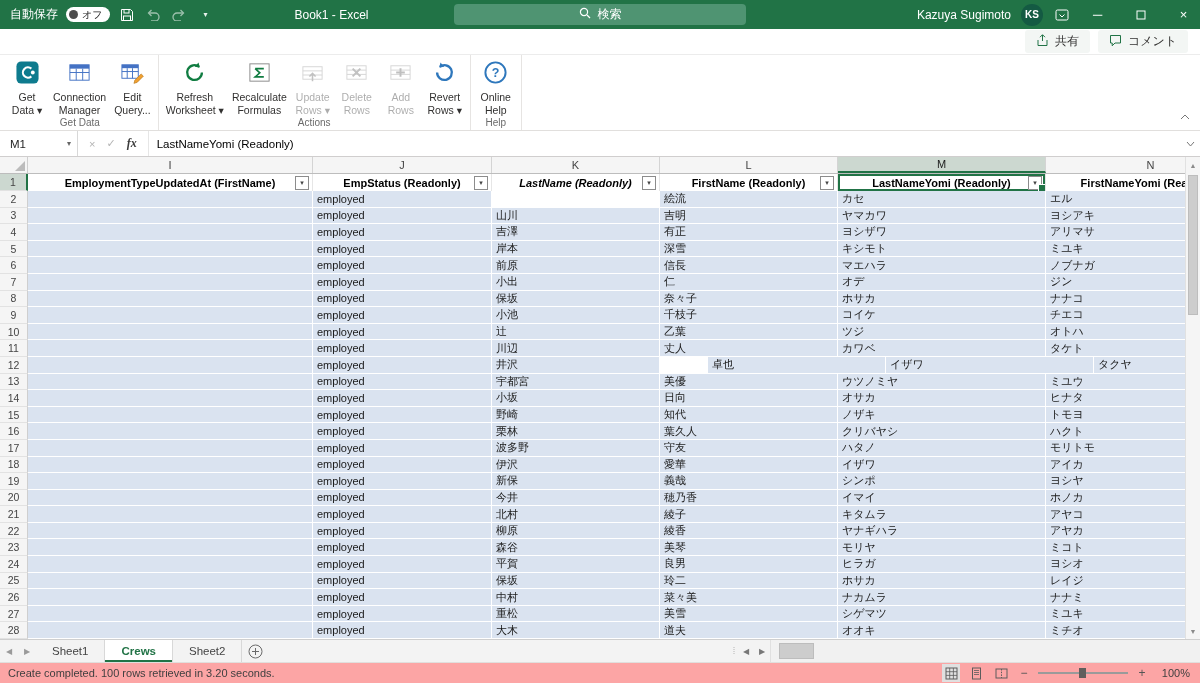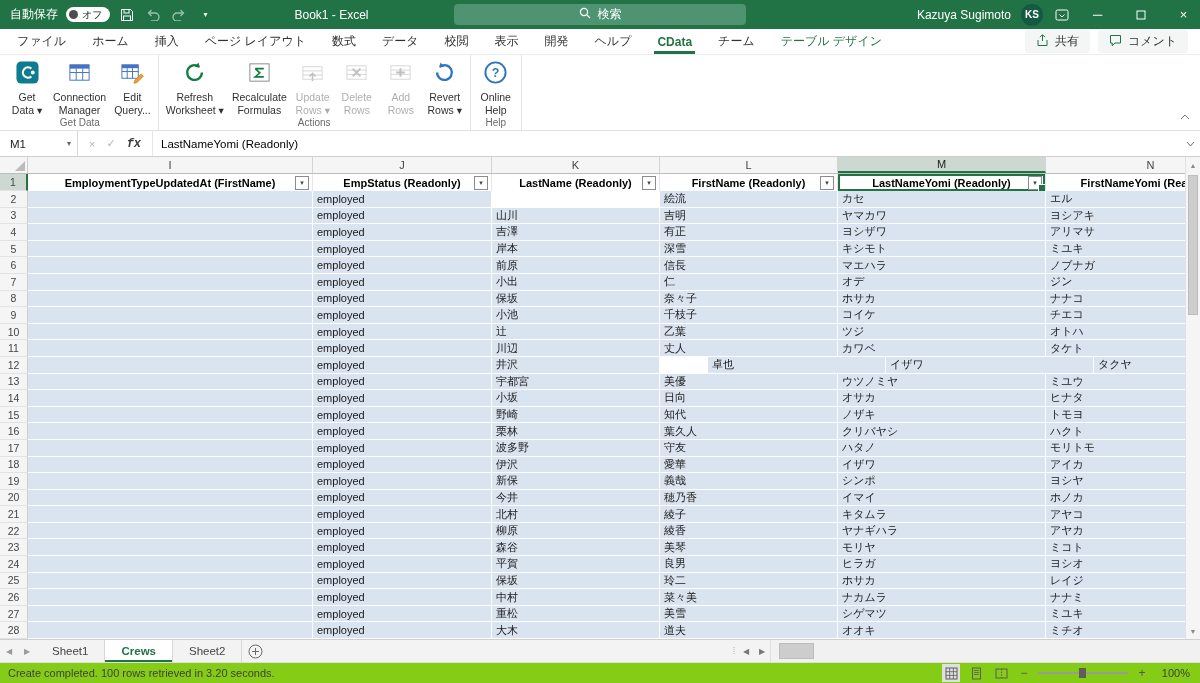--- a/index.html
+++ b/index.html
@@ -51,21 +51,21 @@
   .ribbon-collapse { position:absolute; right:10px; bottom:6px; }
 
   
   .fbar { height:26px; background:#fff; border-bottom:1px solid #d0cece; display:flex; align-items:stretch; flex:0 0 auto; }
   .namebox { width:78px; border-right:1px solid #d8d8d8; display:flex; align-items:center;
     padding-left:10px; font-size:11.5px; color:#1f1f1f; position:relative; }
   .nb-caret { position:absolute; right:6px; font-size:8px; color:#666; }
   .fb-icons { display:flex; align-items:center; gap:11px; padding:0 11px; border-right:1px solid #e6e6e6; }
   .fb-x { color:#b3b3b3; font-size:11px; }
   .fb-ck { color:#b3b3b3; font-size:11px; }
-  .fb-fx { font-family:Liberation Mono, monospace; font-style:italic; font-weight:700; font-size:12px; color:#3c3c3c; }
+  .fb-fx { font-family:Liberation Serif, serif; font-style:italic; font-weight:700; font-size:12px; color:#3c3c3c; }
   .fb-input { flex:1; display:flex; align-items:center; padding-left:8px; font-size:11.5px; color:#000; }
   .fb-expand { width:20px; display:flex; align-items:center; justify-content:center; }
 
   
   .sheet { position:relative; flex:1; background:#fff; overflow:hidden; }
   .colhdr { display:flex; height:17px; width:1185px; background:#f5f5f5; border-bottom:1px solid #bdbdbd; overflow:hidden; }
   .corner { width:28px; flex:0 0 auto; border-right:1px solid #cfcfcf; position:relative; }
   .tri { position:absolute; right:2px; bottom:2px; width:0; height:0;
     border-left:10px solid transparent; border-bottom:10px solid #bcbcbc; }
   .lcell { flex:0 0 auto; border-right:1px solid #d4d4d4; display:flex; align-items:center; justify-content:center;
@@ -103,21 +103,21 @@
     border-right:1px solid #d8d8d8; background:#f3f3f3; position:relative; }
   .stab.active { background:#fff; color:#217346; font-weight:700; box-shadow:inset 0 -2px 0 #217346; }
   .addsheet { width:26px; display:flex; align-items:center; justify-content:center; }
   .tb-spacer { flex:1; }
   .splitter { width:8px; display:flex; align-items:center; justify-content:center; color:#b0b0b0; font-size:9px; }
   .harrow { width:16px; display:flex; align-items:center; justify-content:center; font-size:8px; color:#777; }
   .htrack { width:430px; position:relative; background:#f1f1f1; border-left:1px solid #e0e0e0; }
   .hthumb { position:absolute; top:3px; left:8px; width:35px; bottom:3px; background:#cdcdcd; border:1px solid #bdbdbd; }
 
   
-  .statusbar { height:21px; background:#84cc16; border-top:1px solid #e1dfdd; display:flex; align-items:center;
+  .statusbar { height:21px; background:#fca5a5; border-top:1px solid #e1dfdd; display:flex; align-items:center;
     font-size:11px; color:#3f3f3f; padding-left:8px; flex:0 0 auto; }
   .sb-right { margin-left:auto; display:flex; align-items:center; gap:7px; padding-right:10px; }
   .viewbtn { width:18px; height:18px; display:flex; align-items:center; justify-content:center; }
   .viewbtn.on { background:#e0e0e0; }
   .zoomout,.zoomin { font-size:12px; color:#555; width:14px; text-align:center; }
   .zoomslider { width:90px; height:14px; position:relative; }
   .ztrack { position:absolute; left:0; right:0; top:6px; height:2px; background:#9a9a9a; }
   .znotch { position:absolute; left:44px; top:3px; width:1px; height:8px; background:#9a9a9a; }
   .zthumb { position:absolute; left:41px; top:2px; width:7px; height:10px; background:#605e5c; }
   .zlabel { min-width:34px; text-align:right; color:#3f3f3f; }
@@ -178,35 +178,20 @@
       <span class="tb-win">
         <svg width="10" height="10" viewBox="0 0 10 10">
             <rect x="1" y="1" width="8" height="8" fill="none" stroke="#fff"></rect>
           </svg>
       </span>
       <span class="tb-win">×</span>
     </div>
   </div>
 
   <div class="tabrow">
-    <div style="display:flex" id="ribbon-tabs">
-        <div class="rtab">ファイル</div>
-        <div class="rtab">ホーム</div>
-        <div class="rtab">挿入</div>
-        <div class="rtab">ページ レイアウト</div>
-        <div class="rtab">数式</div>
-        <div class="rtab">データ</div>
-        <div class="rtab">校閲</div>
-        <div class="rtab">表示</div>
-        <div class="rtab">開発</div>
-        <div class="rtab">ヘルプ</div>
-        <div class="rtab active">CData</div>
-        <div class="rtab">チーム</div>
-        <div class="rtab contextual">テーブル デザイン</div>
-      </div>
     <div class="tabrow-right">
       <span class="pill-btn">
         <span>
           <svg width="13" height="13" viewBox="0 0 13 13">
               <path d="M2 6v5.5h9V6" fill="none" stroke="#217346"></path>
               <path d="M6.5 1v6M4 3.2 6.5.7 9 3.2" fill="none" stroke="#217346"></path>
             </svg>
         </span>
         <span>共有</span>
       </span>
@@ -367,21 +352,21 @@
         <div class="grow hdr">
           <div class="rowhdr sel">1</div>
           <div class="cell hcell" style="width: 285px;">
             <span class="htext">EmploymentTypeUpdatedAt (FirstName)</span>
             <span class="fbtn">▾</span>
           </div>
           <div class="cell hcell" style="width: 179px;">
             <span class="htext">EmpStatus (Readonly)</span>
             <span class="fbtn">▾</span>
           </div>
-          <div class="cell hcell" style="width: 168px;">
+          <div class="cell hcell" style="width: 168px; font-style: italic;">
             <span class="htext">LastName (Readonly)</span>
             <span class="fbtn">▾</span>
           </div>
           <div class="cell hcell" style="width: 178px;">
             <span class="htext">FirstName (Readonly)</span>
             <span class="fbtn">▾</span>
           </div>
           <div class="cell hcell sel" style="width: 208px;">
             <span class="htext">LastNameYomi (Readonly)</span>
             <span class="fbtn">▾</span>

